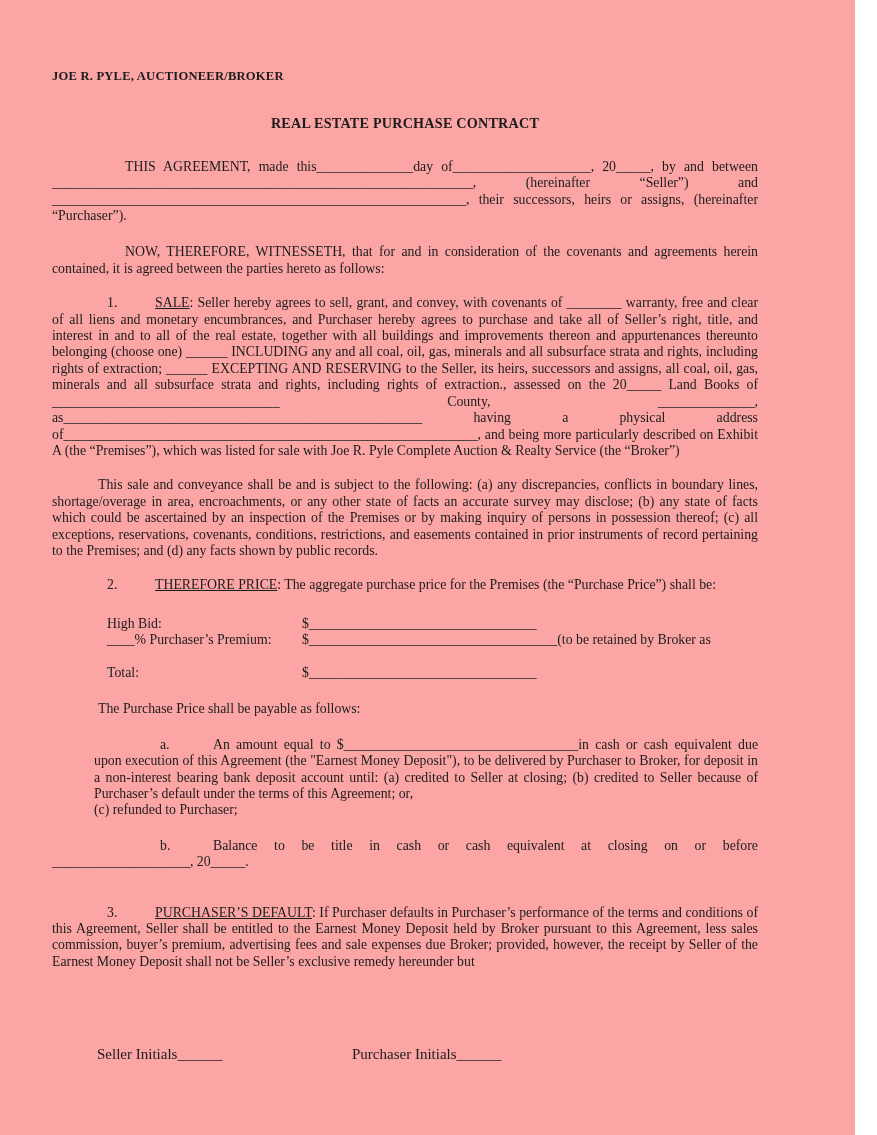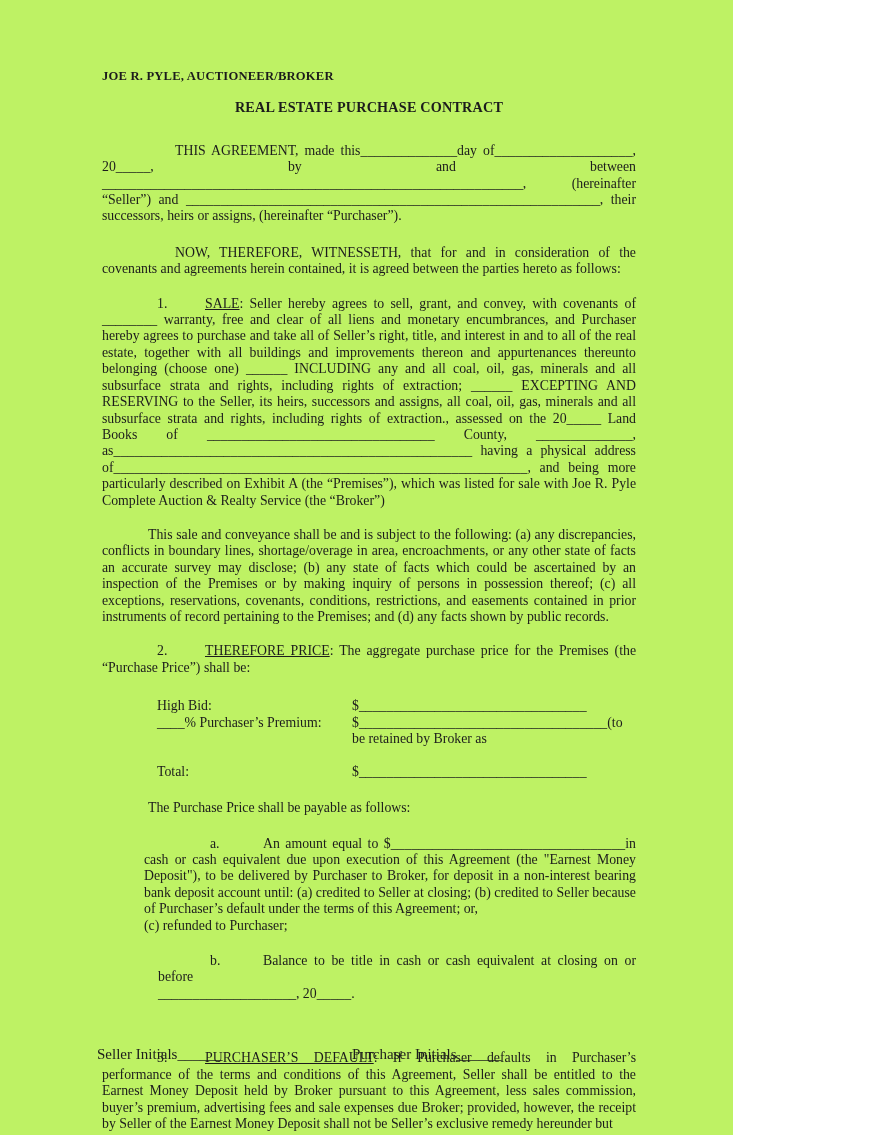--- a/index.html
+++ b/index.html
@@ -1,57 +1,57 @@
 <!DOCTYPE html>
 <html><head>
 <meta charset="utf-8">
 <style>
   * { margin: 0; padding: 0; box-sizing: border-box; }
   html, body { background: #ffffff; }
   .page {
     position: relative;
-    width: 733px;
+    width: 855px;
     height: 1135px;
-    background: #bef264;
+    background: #fca5a5;
     color: #1c1c1c;
     font-family: "Liberation Serif", "DejaVu Serif", serif;
     font-size: 13.8px;
     line-height: 16.4px;
-    padding: 68px 97px 0 102px;
+    padding: 68px 97px 0 52px;
     overflow: hidden;
   }
   .broker-line {
     font-weight: bold;
     font-size: 12.6px;
     letter-spacing: 0.2px;
   }
   .doc-title {
     text-align: center;
     font-weight: bold;
     font-size: 14.2px;
     letter-spacing: 0.2px;
-    margin-top: 15px;
+    margin-top: 31px;
   }
   p.intro        { margin-top: 27px; text-indent: 73px; text-align: justify; }
   p.witnesseth   { margin-top: 20px; text-indent: 73px; text-align: justify; }
   p.section      { margin-top: 18px; text-indent: 55px; text-align: justify; }
-  p.section3     { margin-top: 48px; }
+  p.section3     { margin-top: 34px; }
   .num           { display: inline-block; width: 48px; text-indent: 0; }
   .heading-underline { text-decoration: underline; }
   p.subject      { margin-top: 18px; text-indent: 46px; text-align: justify; }
   .price-table   { margin: 22px 0 0 55px; }
   .price-row     { display: flex; }
   .price-label   { width: 195px; flex: none; white-space: pre; }
   .price-value   { flex: 1; }
   p.payable      { margin: 20px 0 0 46px; }
   p.item-a       { margin-top: 19px; padding-left: 42px; text-indent: 66px; text-align: justify; }
   .subnum        { display: inline-block; width: 53px; text-indent: 0; }
   p.item-a-tail  { margin-left: 42px; }
   p.item-b-line1 { margin-top: 19px; padding-left: 56px; text-indent: 52px; text-align: justify; text-align-last: justify; }
-  p.item-b-line2 { margin-left: 56px; }
+  p.item-b-line2 { }
   .footer {
     position: absolute;
     left: 97px;
     top: 1046px;
     width: 683px;
     height: 20px;
     font-size: 15px;
   }
   .footer .purchaser-initials {
     position: absolute;

